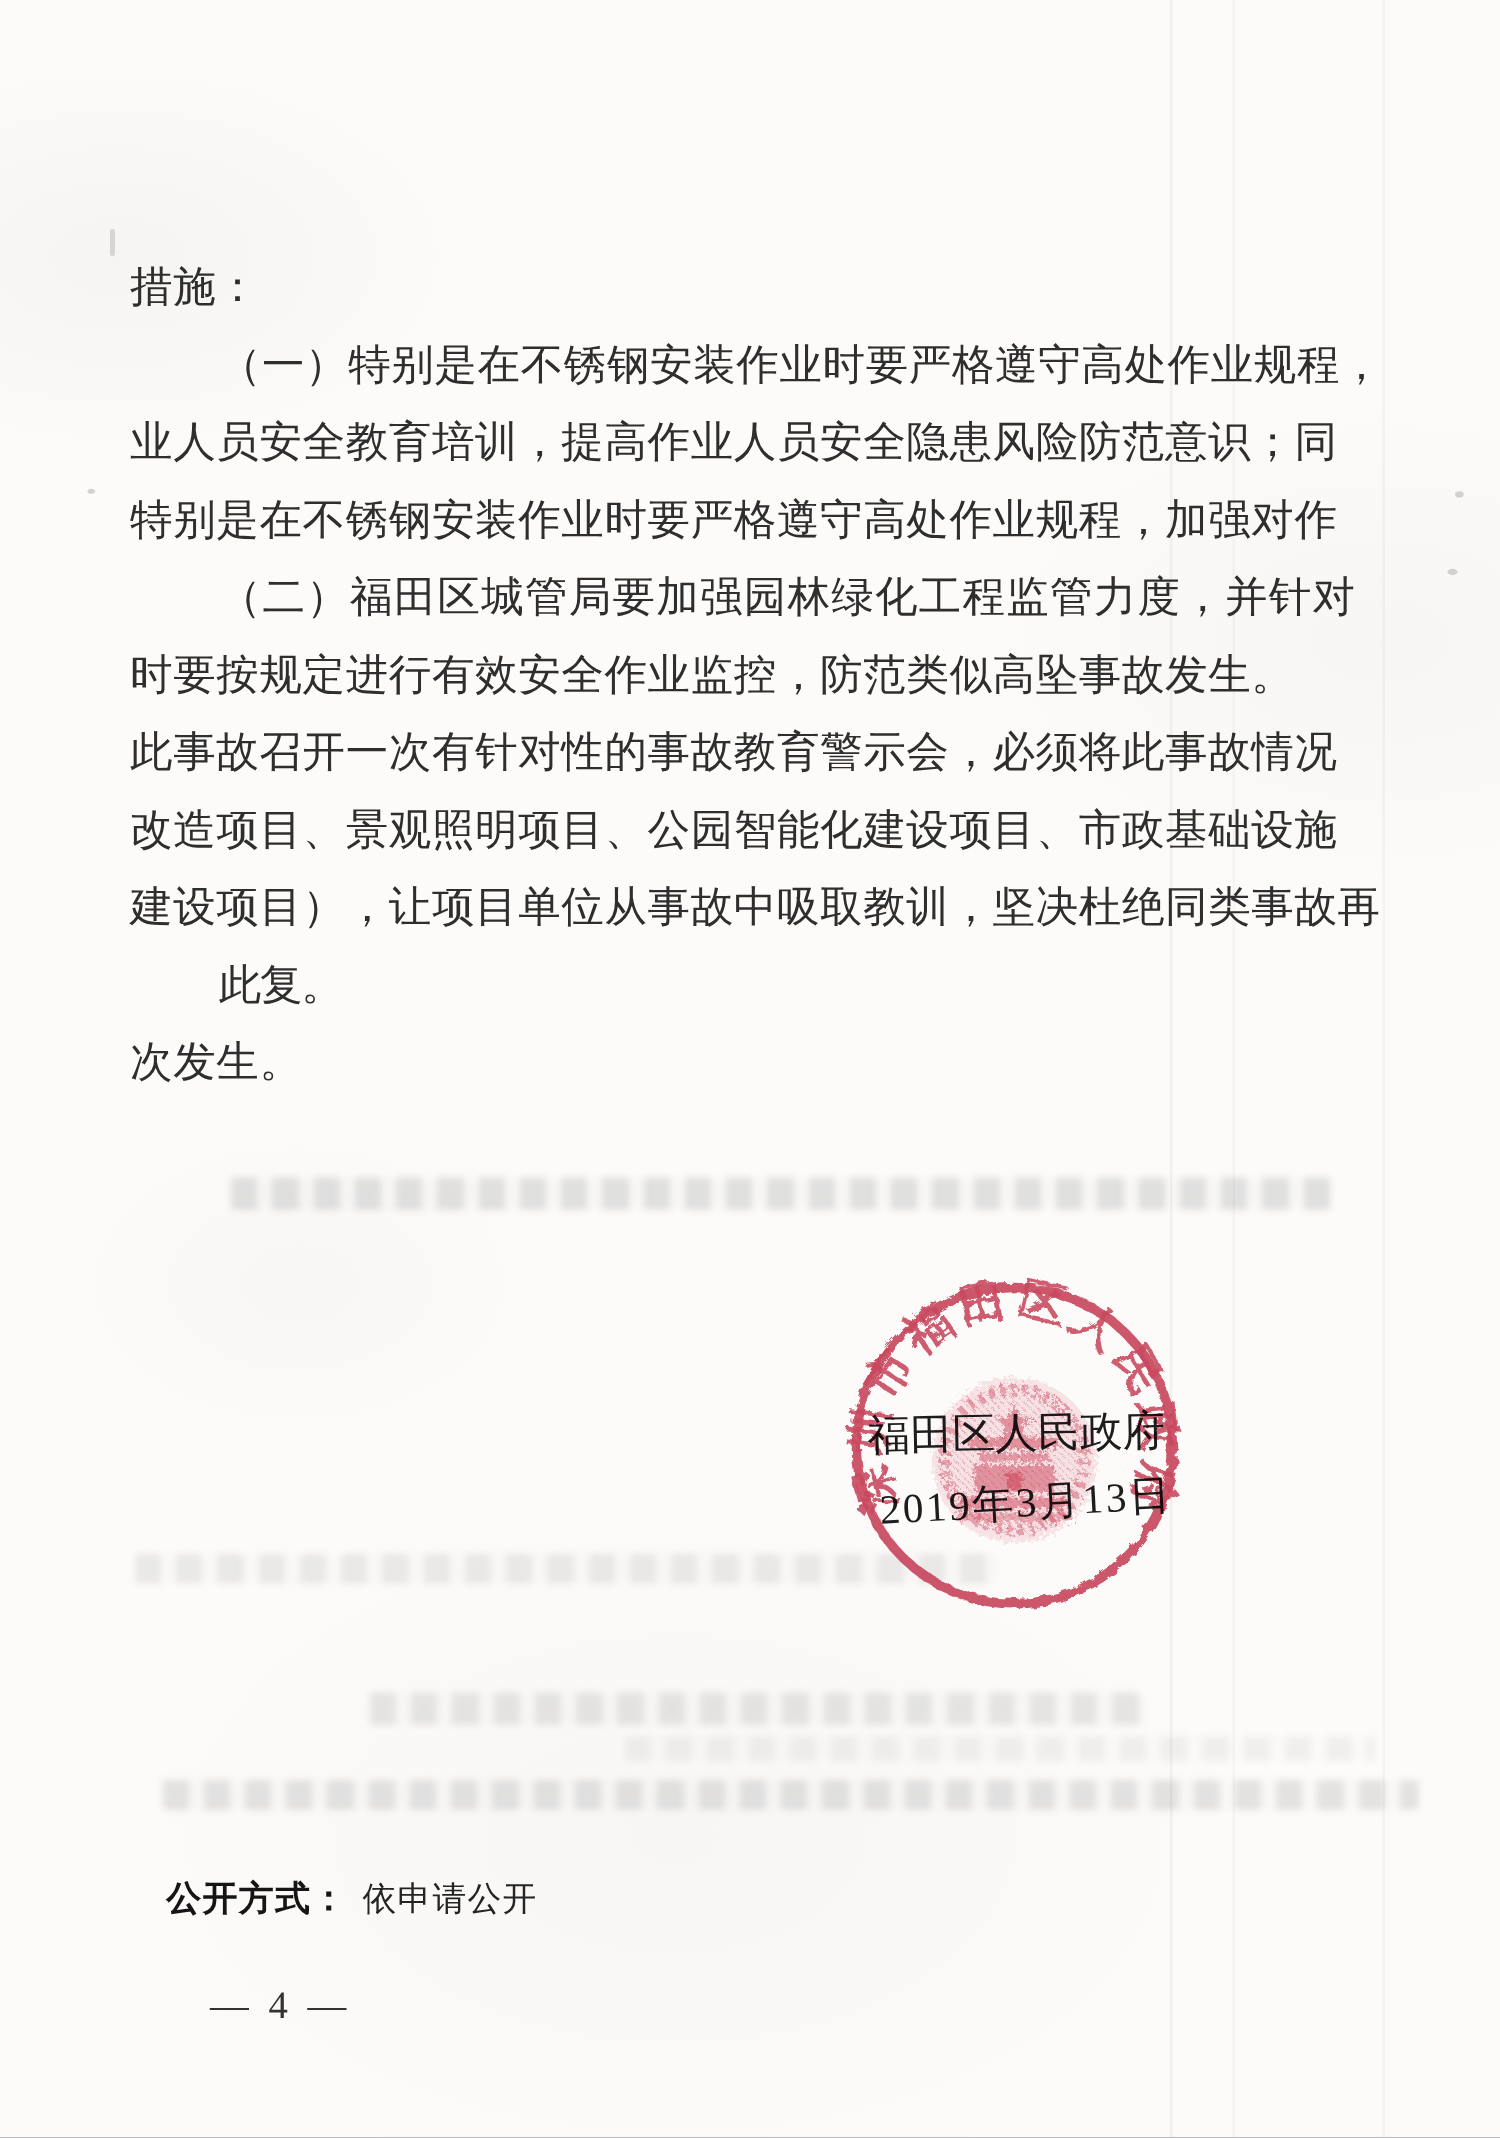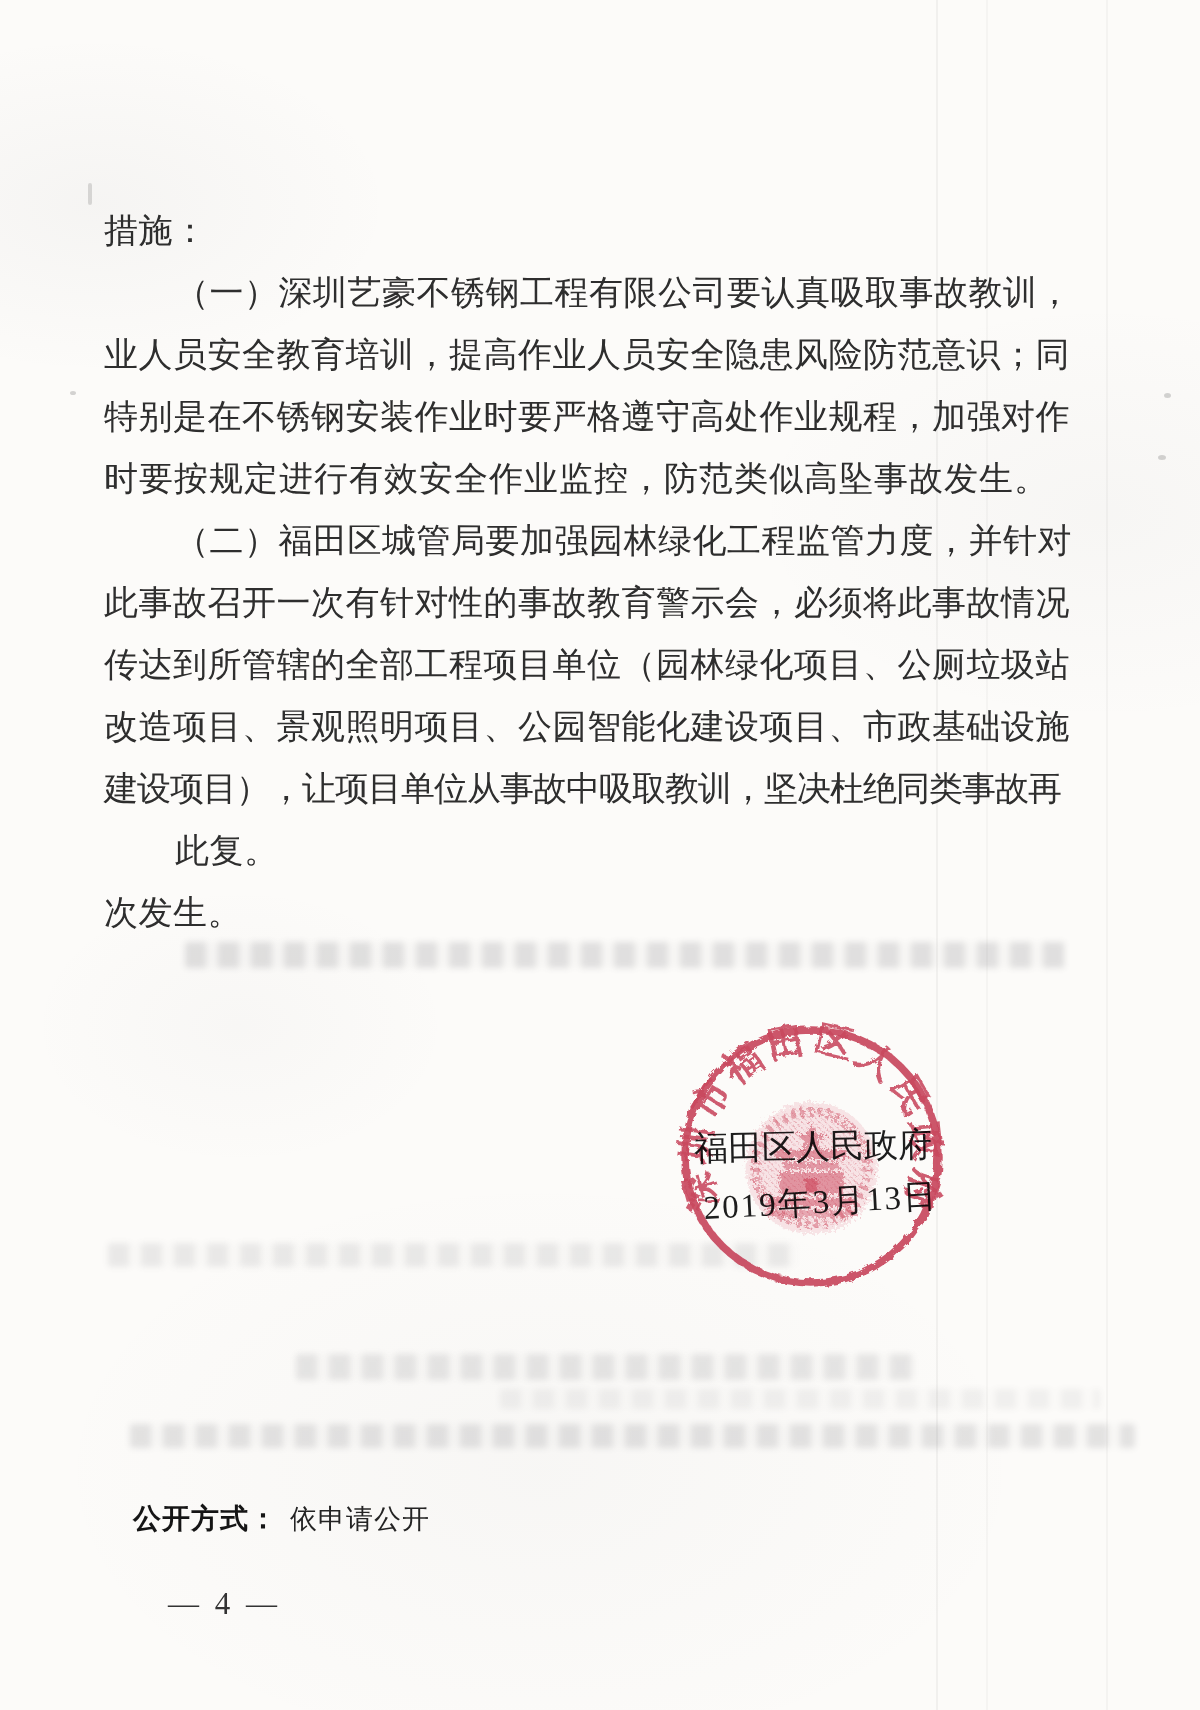--- a/index.html
+++ b/index.html
@@ -94,27 +94,26 @@
   <div class="speck s4"></div>
 
   <div class="ghost g1"></div>
   <div class="ghost g2"></div>
   <div class="ghost g3"></div>
   <div class="ghost g4"></div>
   <div class="ghost g5"></div>
 
   <div class="body-text">
       <div class="line">措施：</div>
-      <div class="line indent">（一）深圳艺豪不锈钢工程有限公司要认真吸取事故教训，</div>
+      <div class="line indent">（一）特别是在不锈钢安装作业时要严格遵守高处作业规程，</div>
       <div class="line">业人员安全教育培训，提高作业人员安全隐患风险防范意识；同</div>
       <div class="line">特别是在不锈钢安装作业时要严格遵守高处作业规程，加强对作</div>
+      <div class="line indent">（二）福田区城管局要加强园林绿化工程监管力度，并针对</div>
       <div class="line">时要按规定进行有效安全作业监控，防范类似高坠事故发生。</div>
-      <div class="line indent">（二）福田区城管局要加强园林绿化工程监管力度，并针对</div>
       <div class="line">此事故召开一次有针对性的事故教育警示会，必须将此事故情况</div>
-      <div class="line">传达到所管辖的全部工程项目单位（园林绿化项目、公厕垃圾站</div>
       <div class="line">改造项目、景观照明项目、公园智能化建设项目、市政基础设施</div>
       <div class="line">建设项目），让项目单位从事故中吸取教训，坚决杜绝同类事故再</div>
       <div class="line indent">此复。</div>
       <div class="line">次发生。</div>
     </div>
 
   <div class="seal">
     <svg width="327" height="327" viewBox="0 0 327 327">
       <defs>
         <filter id="rough" x="-15%" y="-15%" width="130%" height="130%">

